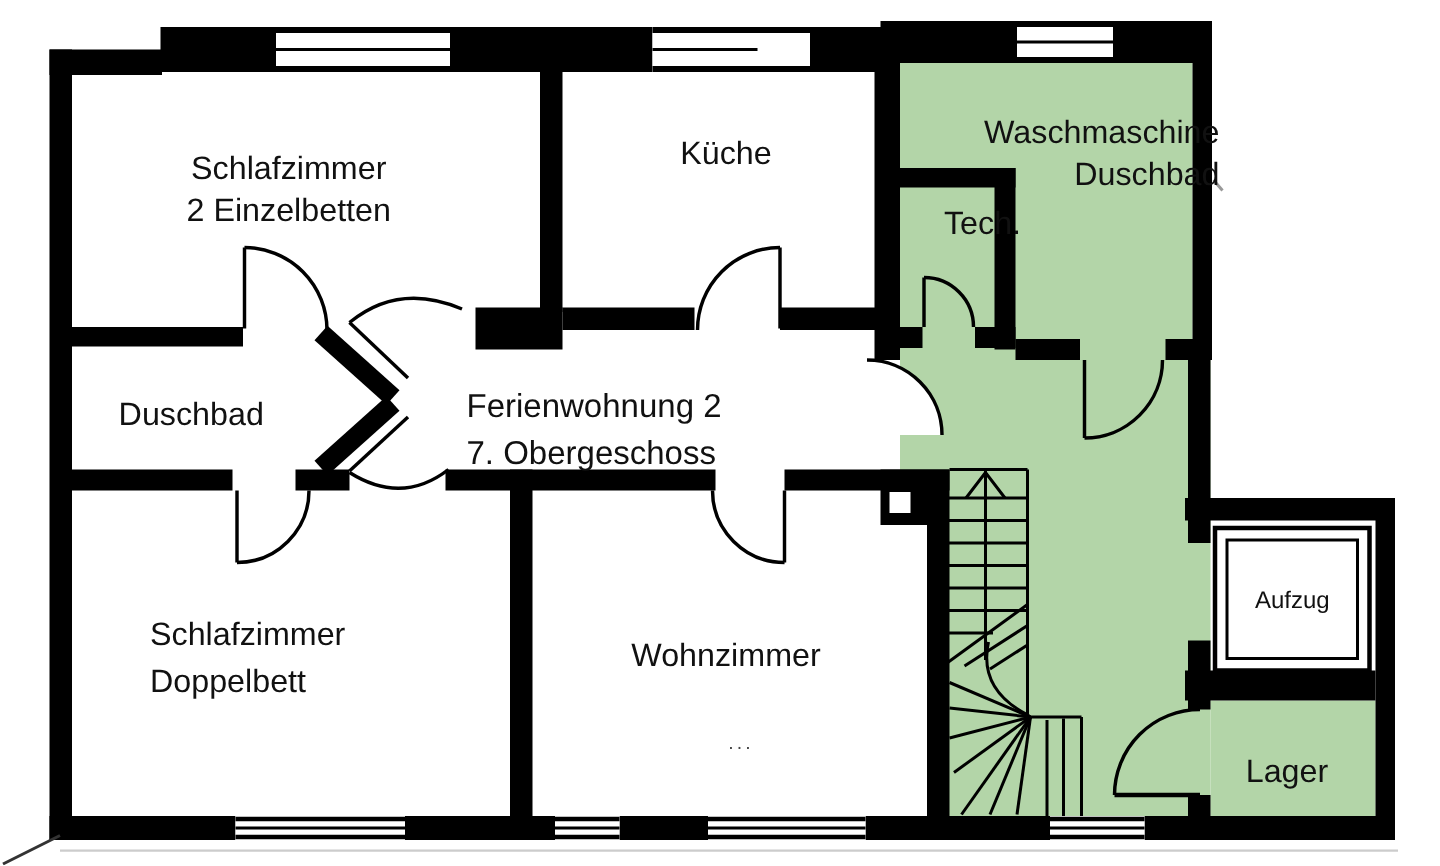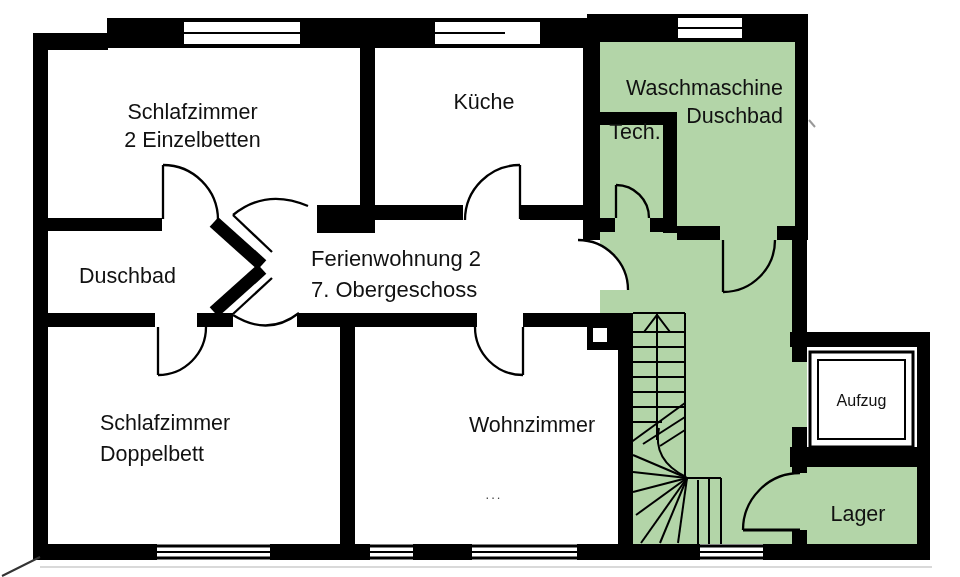--- a/index.html
+++ b/index.html
@@ -212,44 +212,44 @@
 
   <div class="lbl center" style="left:90px;top:98px;width:205px;">
     <span>Schlafzimmer</span>
     <span>2 Einzelbetten</span>
   </div>
 
   <div class="lbl center" style="left:414px;top:88px;width:140px;">
     <span>Küche</span>
   </div>
 
-  <div class="lbl right" style="left:598px;top:74px;width:185px;">
+  <div class="lbl right" style="left:628px;top:74px;width:185px;">
     <span>Waschmaschine</span>
     <span>Duschbad</span>
   </div>
 
-  <div class="lbl center" style="left:600px;top:118px;width:70px;">
+  <div class="lbl center" style="left:600px;top:135px;width:70px;padding-left:20px;">
     <span>Tech.</span>
   </div>
 
   <div class="lbl center" style="left:60px;top:262px;width:135px;">
     <span>Duschbad</span>
   </div>
 
-  <div class="lbl left" style="left:311px;top:244px;width:215px;font-size:22px;line-height:1.4;">
+  <div class="lbl left" style="left:311px;top:256px;width:215px;font-size:22px;line-height:1.4;">
     <span>Ferienwohnung 2</span>
     <span>7. Obergeschoss</span>
   </div>
 
   <div class="lbl left" style="left:100px;top:408px;width:180px;line-height:1.42;">
     <span>Schlafzimmer</span>
     <span>Doppelbett</span>
   </div>
 
-  <div class="lbl center" style="left:414px;top:411px;width:140px;margin-left:48px;">
+  <div class="lbl center" style="left:414px;top:423px;width:140px;">
     <span>Wohnzimmer</span>
   </div>
   <div class="lbl center note" style="left:474px;top:486px;width:40px;">
     <span>...</span>
   </div>
 
   <div class="lbl center" style="left:812px;top:390px;width:99px;font-size:16px;">
     <span>Aufzug</span>
   </div>
 

